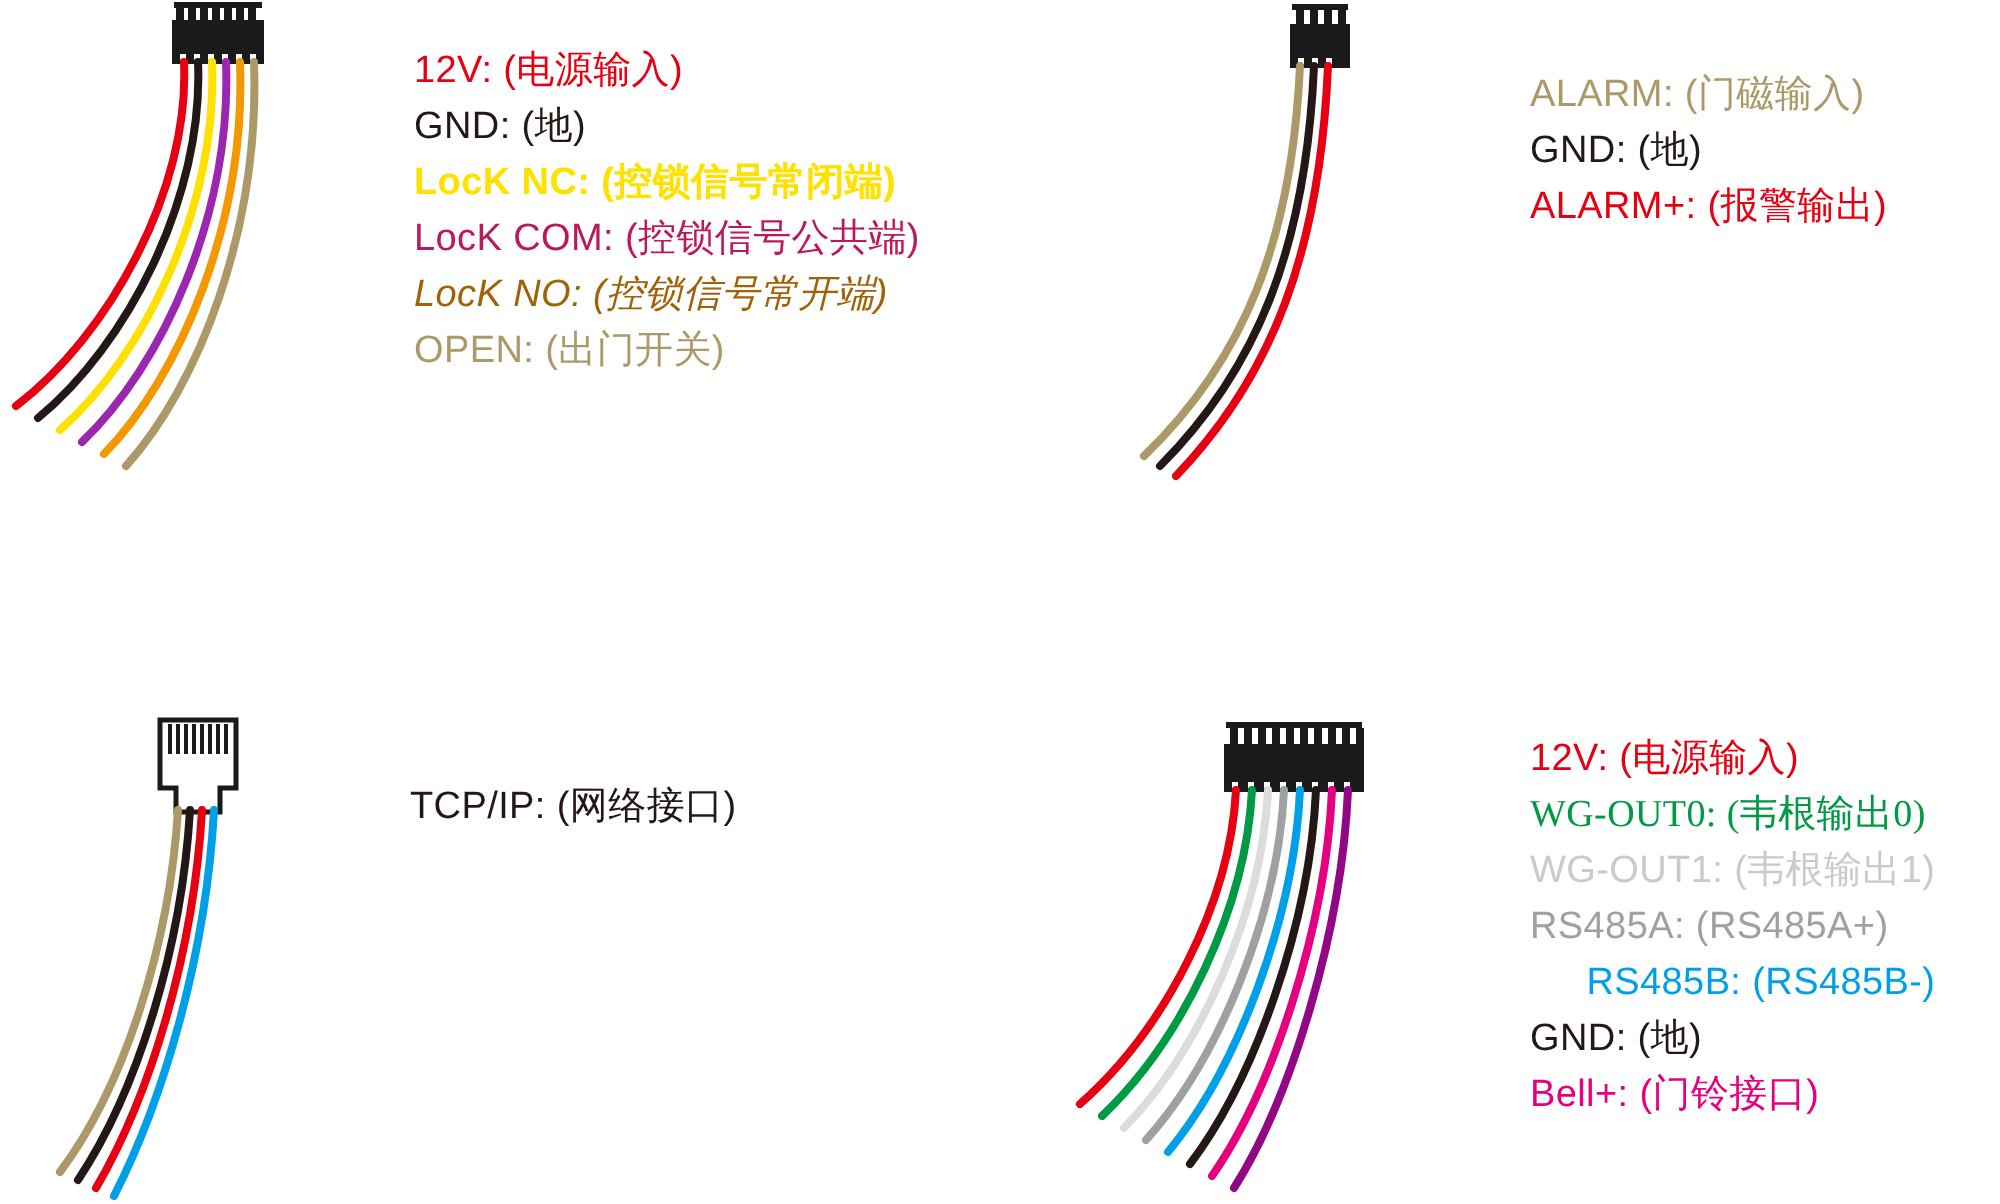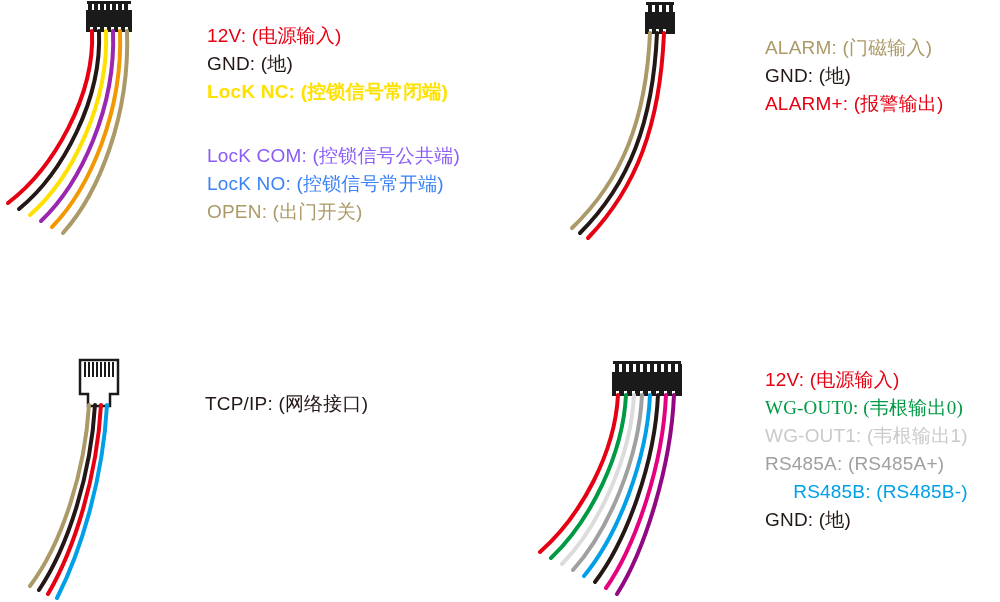--- a/index.html
+++ b/index.html
@@ -111,37 +111,38 @@
       <path d="M666,395 C663,464 636,545 606,588" stroke="#e4007f"></path>
       <path d="M674,395 C671,466 645,550 617,594" stroke="#920783"></path>
     </g>
 
   </svg>
 
   <div class="labels" id="labels-top-left">
     <div class="label-line" style="color: rgb(230, 0, 18);">12V: (电源输入)</div>
     <div class="label-line" style="color: rgb(35, 24, 21);">GND: (地)</div>
     <div class="label-line" style="color: rgb(255, 225, 0); font-weight: bold;">LocK NC: (控锁信号常闭端)</div>
-    <div class="label-line" style="color: #8b5cf6; margin-top: 36px;">LocK COM: (控锁信号公共端)</div>
-    <div class="label-line" style="color: #3b82f6;">LocK NO: (控锁信号常开端)</div>
+    <div class="label-line" style="color: #be185d;">LocK COM: (控锁信号公共端)</div>
+    <div class="label-line" style="color: #a16207; font-style: italic;">LocK NO: (控锁信号常开端)</div>
     <div class="label-line" style="color: rgb(171, 154, 104);">OPEN: (出门开关)</div>
   </div>
 
   <div class="labels" id="labels-top-right">
     <div class="label-line" style="color: rgb(171, 154, 104);">ALARM: (门磁输入)</div>
     <div class="label-line" style="color: rgb(35, 24, 21);">GND: (地)</div>
     <div class="label-line" style="color: rgb(230, 0, 18);">ALARM+: (报警输出)</div>
   </div>
 
   <div class="labels" id="labels-bottom-left">
     <div class="label-line" style="color: rgb(35, 24, 21); margin-top: 24px;">TCP/IP: (网络接口)</div>
   </div>
 
   <div class="labels" id="labels-bottom-right">
     <div class="label-line" style="color: rgb(230, 0, 18);">12V: (电源输入)</div>
     <div class="label-line" style="color: rgb(0, 153, 68); font-family: Liberation Serif, serif;">WG-OUT0: (韦根输出0)</div>
     <div class="label-line" style="color: rgb(201, 202, 202);">WG-OUT1: (韦根输出1)</div>
     <div class="label-line" style="color: rgb(159, 160, 160);">RS485A: (RS485A+)</div>
     <div class="label-line" style="color: rgb(0, 160, 233); text-align: right;">RS485B: (RS485B-)</div>
     <div class="label-line" style="color: rgb(35, 24, 21);">GND: (地)</div>
+    <div class="label-line" style="color: rgb(228, 0, 127);">Bell+: (门铃接口)</div>
   </div>
 
 </div>
 
 </body></html>

